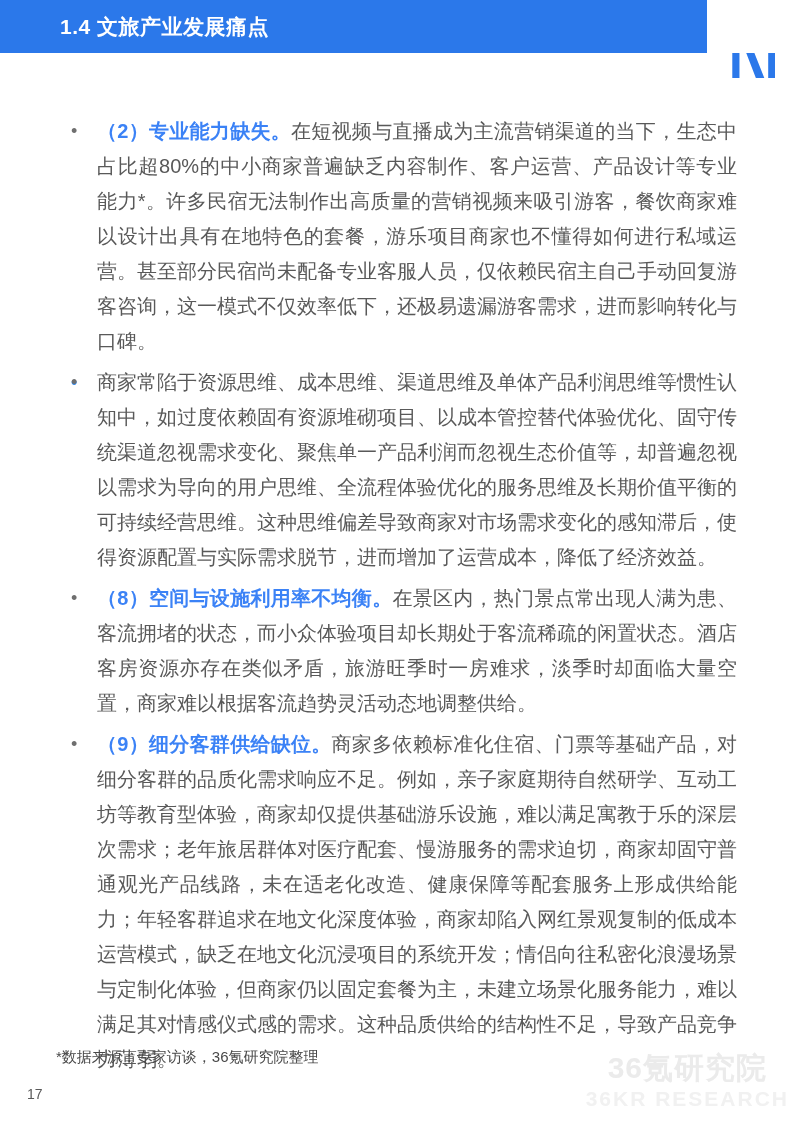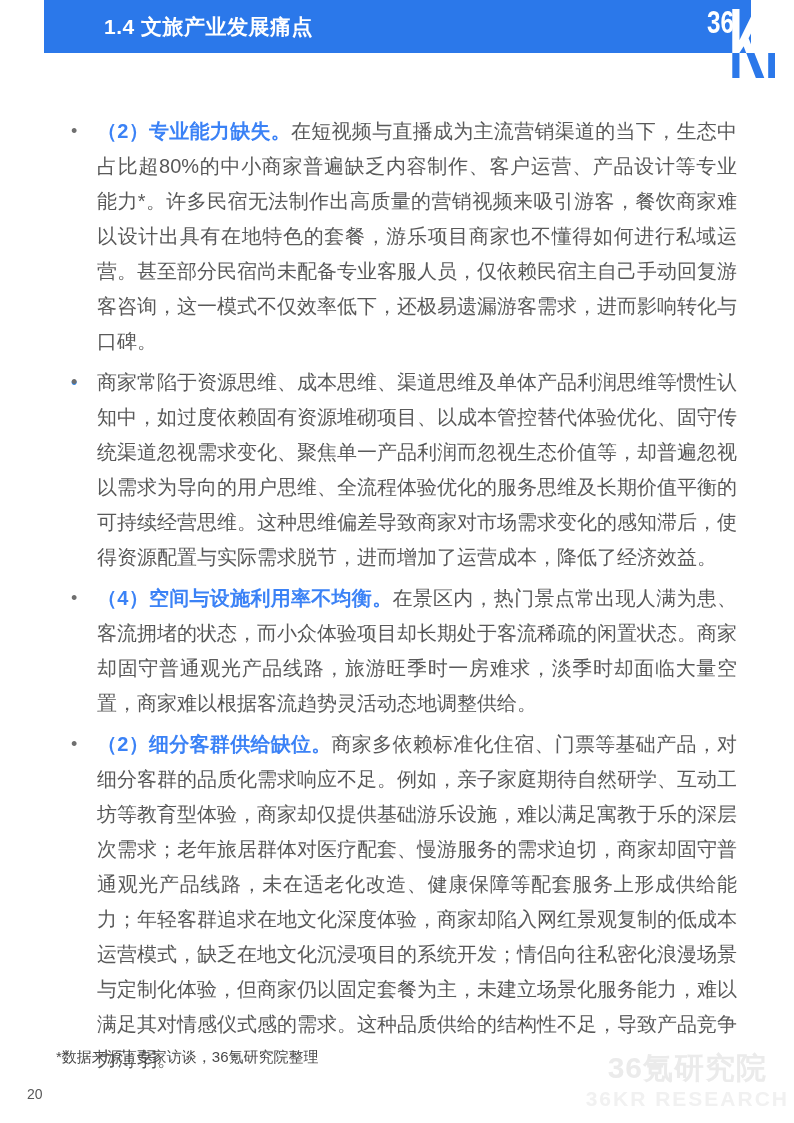--- a/index.html
+++ b/index.html
@@ -9,21 +9,20 @@
     background: #ffffff;
     overflow: hidden;
     font-family: "Liberation Sans", "DejaVu Sans", sans-serif;
   }
 
   
   .bar {
     position: absolute; top: 0; left: 0;
     width: 707px; height: 53px;
     background: #2B78EA;
-    margin-left: 44px;
   }
   .bar-title {
     position: absolute; left: 60px; top: 0;
     line-height: 53px;
     font-size: 21px; font-weight: bold;
     color: #ffffff; letter-spacing: 0.5px;
     white-space: nowrap;
   }
 
   
@@ -113,27 +112,27 @@
 
   <div class="block subtitle">
     <span class="bullet">•</span>
   </div>
 
   <div class="block">
     <span class="bullet">•</span><span class="lead"></span><span>商家常陷于资源思维、成本思维、渠道思维及单体产品利润思维等惯性认知中，如过度依赖固有资源堆砌项目、以成本管控替代体验优化、固守传统渠道忽视需求变化、聚焦单一产品利润而忽视生态价值等，却普遍忽视以需求为导向的用户思维、全流程体验优化的服务思维及长期价值平衡的可持续经营思维。这种思维偏差导致商家对市场需求变化的感知滞后，使得资源配置与实际需求脱节，进而增加了运营成本，降低了经济效益。</span>
   </div>
 
   <div class="block">
-    <span class="bullet">•</span><span class="lead">（4）空间与设施利用率不均衡。</span><span>在景区内，热门景点常出现人满为患、客流拥堵的状态，而小众体验项目却长期处于客流稀疏的闲置状态。商家却固守普通观光产品线路，旅游旺季时一房难求，淡季时却面临大量空置，商家难以根据客流趋势灵活动态地调整供给。</span>
+    <span class="bullet">•</span><span class="lead">（8）空间与设施利用率不均衡。</span><span>在景区内，热门景点常出现人满为患、客流拥堵的状态，而小众体验项目却长期处于客流稀疏的闲置状态。酒店客房资源亦存在类似矛盾，旅游旺季时一房难求，淡季时却面临大量空置，商家难以根据客流趋势灵活动态地调整供给。</span>
   </div>
 
   <div class="block">
-    <span class="bullet">•</span><span class="lead">（2）细分客群供给缺位。</span><span>商家多依赖标准化住宿、门票等基础产品，对细分客群的品质化需求响应不足。例如，亲子家庭期待自然研学、互动工坊等教育型体验，商家却仅提供基础游乐设施，难以满足寓教于乐的深层次需求；老年旅居群体对医疗配套、慢游服务的需求迫切，商家却固守普通观光产品线路，未在适老化改造、健康保障等配套服务上形成供给能力；年轻客群追求在地文化深度体验，商家却陷入网红景观复制的低成本运营模式，缺乏在地文化沉浸项目的系统开发；情侣向往私密化浪漫场景与定制化体验，但商家仍以固定套餐为主，未建立场景化服务能力，难以满足其对情感仪式感的需求。这种品质供给的结构性不足，导致产品竞争力薄弱。</span>
+    <span class="bullet">•</span><span class="lead">（9）细分客群供给缺位。</span><span>商家多依赖标准化住宿、门票等基础产品，对细分客群的品质化需求响应不足。例如，亲子家庭期待自然研学、互动工坊等教育型体验，商家却仅提供基础游乐设施，难以满足寓教于乐的深层次需求；老年旅居群体对医疗配套、慢游服务的需求迫切，商家却固守普通观光产品线路，未在适老化改造、健康保障等配套服务上形成供给能力；年轻客群追求在地文化深度体验，商家却陷入网红景观复制的低成本运营模式，缺乏在地文化沉浸项目的系统开发；情侣向往私密化浪漫场景与定制化体验，但商家仍以固定套餐为主，未建立场景化服务能力，难以满足其对情感仪式感的需求。这种品质供给的结构性不足，导致产品竞争力薄弱。</span>
   </div>
 
 </div>
 
 <div class="footnote">*数据来源：专家访谈，36氪研究院整理</div>
-<div class="page-number">20</div>
+<div class="page-number">17</div>
 <div class="watermark">
   <div class="wm-cn">36氪研究院</div>
   <div class="wm-en">36KR RESEARCH</div>
 </div>
 
 </body></html>

